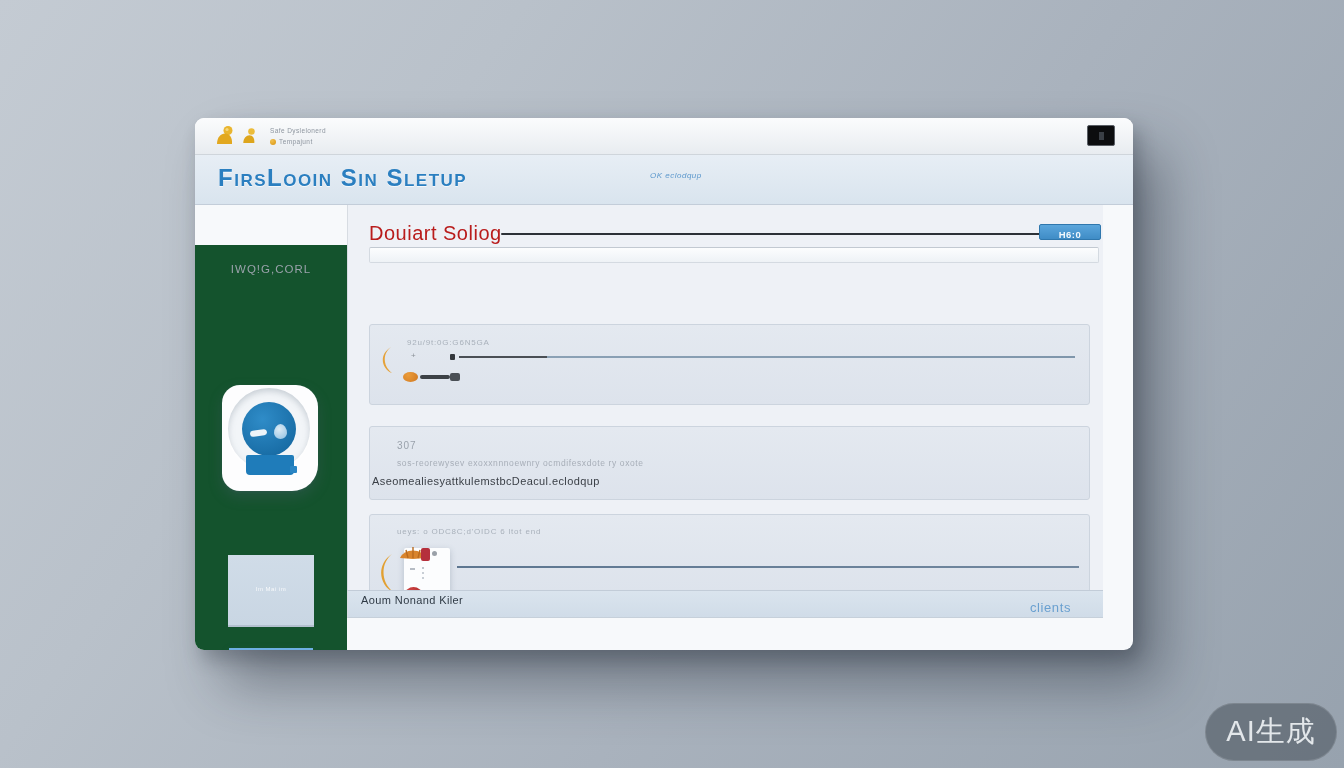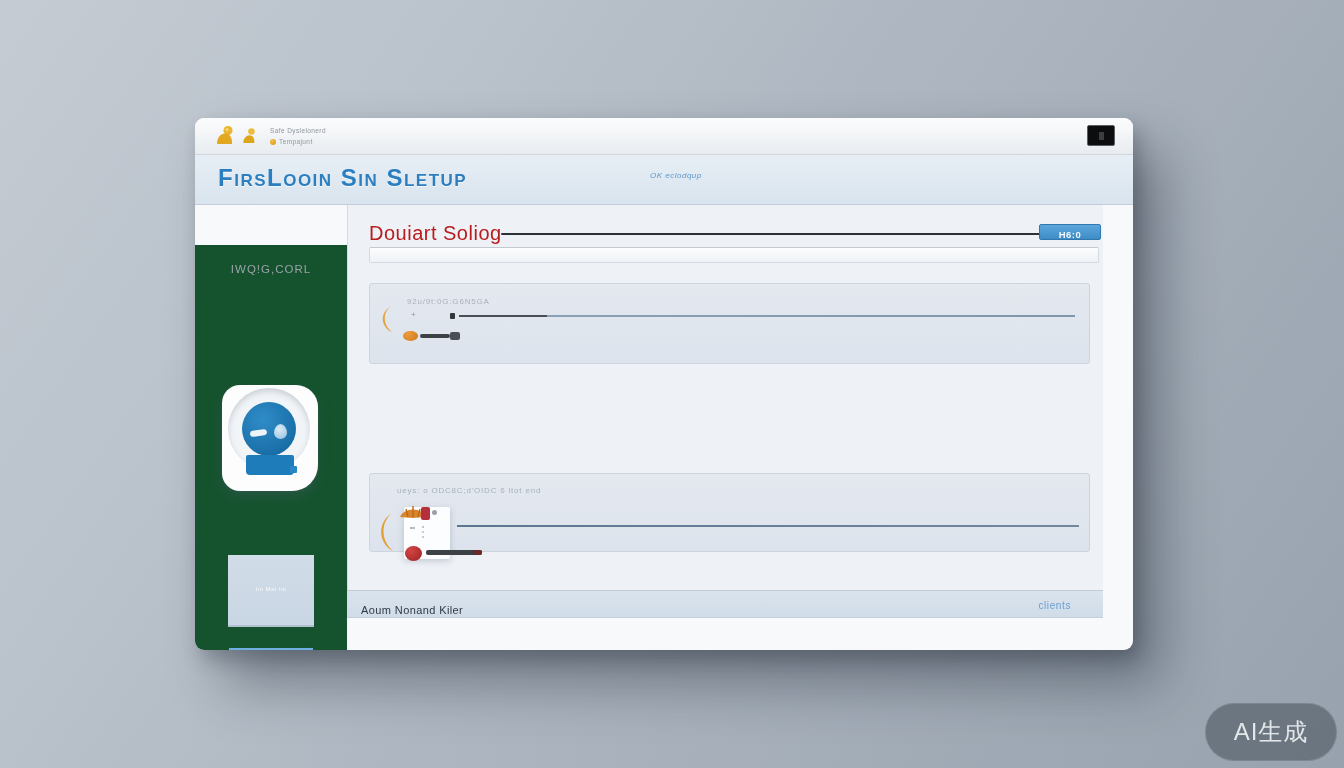--- a/index.html
+++ b/index.html
@@ -92,21 +92,21 @@
     background:linear-gradient(#5ba6dc,#3f8cc6); border:1px solid #2f77ad; border-radius:2px;
     color:#f2f8fd; font-size:9.5px; font-weight:bold; text-align:center; line-height:19px; letter-spacing:0.5px;
   }
   .top-input {
     position:absolute; left:21px; top:42px; width:730px; height:16px;
     background:linear-gradient(#fcfdfe,#eef2f6); border:1px solid #d4dae1; border-top-color:#c2c9d1; border-radius:2px;
   }
 
   .panel {
     position:absolute; left:21px; width:721px;
-    background:linear-gradient(#e4e9f0,#dde3ec); border:1px solid #ccd4de; border-radius:3px;
+    background:linear-gradient(#e4e9f0,#dde3ec); border:1px solid #ccd4de; border-radius:3px;margin-top:41px;
   }
   .panel-1 { top:78px; height:81px; }
   .panel-2 { top:180px; height:74px; }
   .panel-3 { top:268px; height:79px; }
 
   .p-caption { position:absolute; font-size:8px; color:#a9b1bb; letter-spacing:0.8px; }
   .p1-caption { left:37px; top:13px; }
   .crescent { position:absolute; }
   .p1-crescent { left:9px; top:21px; }
   .p1-plus { position:absolute; left:41px; top:26px; font-size:8px; color:#8a9097; }
@@ -133,29 +133,29 @@
   .p3-bar { position:absolute; left:56px; top:76px; width:56px; height:5px; background:#3c4146; border-radius:2px; }
   .p3-bar::after { content:""; position:absolute; right:0; top:0; width:9px; height:5px; background:#6b2a2a; border-radius:2px; }
   .p3-line { position:absolute; left:87px; top:51px; width:622px; height:2px; background:linear-gradient(90deg,#5d7690,#72889f); }
 
   
   .footer {
     position:absolute; left:152px; top:472px; width:756px; height:28px;
     background:linear-gradient(#dae4ee,#d0dce8); border-top:1px solid #c2ccd8; border-bottom:1px solid #c6d0da;
     border-left:1px solid #d7dce2;
   }
-  .footer-status { position:absolute; left:13px; top:13px; font-size:11px; color:#2f3a45; letter-spacing:0.4px; }
-  .footer-link { position:absolute; right:32px; top:9px; font-size:10px; color:#6aa0d0; letter-spacing:0.6px; cursor:pointer; }
+  .footer-status { position:absolute; left:13px; top:3px; font-size:11px; color:#2f3a45; letter-spacing:0.4px; }
+  .footer-link { position:absolute; right:32px; top:9px; font-size:13px; color:#6aa0d0; letter-spacing:0.6px; cursor:pointer; }
 
   
   .watermark {
     position:absolute; left:1205px; top:703px; width:132px; height:58px;
     background:rgba(90,100,110,0.72); border-radius:30px;
     display:flex; align-items:center; justify-content:center;
-    font-size:24px; color:#e3e7ea; letter-spacing:1px;
+    font-size:29px; color:#e3e7ea; letter-spacing:1px;
     box-shadow:inset 0 0 0 1px rgba(255,255,255,0.12);
   }
 </style>
 </head>
 <body>
 
 <div class="window">
 
   <div class="titlebar">
     <svg class="gem gem-a" viewBox="0 0 22 22">
@@ -222,20 +222,25 @@
       </svg>
       <div class="p-caption p1-caption">92u/9t:0G:G6N5GA</div>
       <div class="p1-plus">+</div>
       <div class="p1-dot"></div>
       <div class="p1-line-dark"></div>
       <div class="p1-line-light"></div>
       <div class="p1-ellipse"></div>
       <div class="p1-handle"></div>
     </div>
 
+    <div class="panel panel-2">
+      <div class="p2-code">307</div>
+      <div class="p2-note">sos-reorewysev exoxxnnnoewnry  ocmdifesxdote ry oxote</div>
+      <div class="p2-overlay">AseomealiesyattkulemstbcDeacul.eclodqup</div>
+    </div>
 
     <div class="panel panel-3">
       <div class="p-caption p3-caption">ueys: o ODC8C;d'OIDC 6 ltot end</div>
       <svg class="crescent p3-crescent" width="18" height="40" viewBox="0 0 18 40">
         <path d="M14 1 C3 10 2 28 15 39 C2 33 -3 12 14 1 Z" fill="#e2a032"></path>
       </svg>
       <div class="p3-card"></div>
       <svg class="p3-fan" width="30" height="16" viewBox="0 0 30 16">
         <path d="M2 14 A 14 12 0 0 1 28 14 L 15 15 Z" fill="#d9842c"></path>
         <path d="M8 6 L10 14 M15 3 L15 14 M22 6 L20 14" stroke="#b96a1d" stroke-width="1.4" fill="none"></path>

